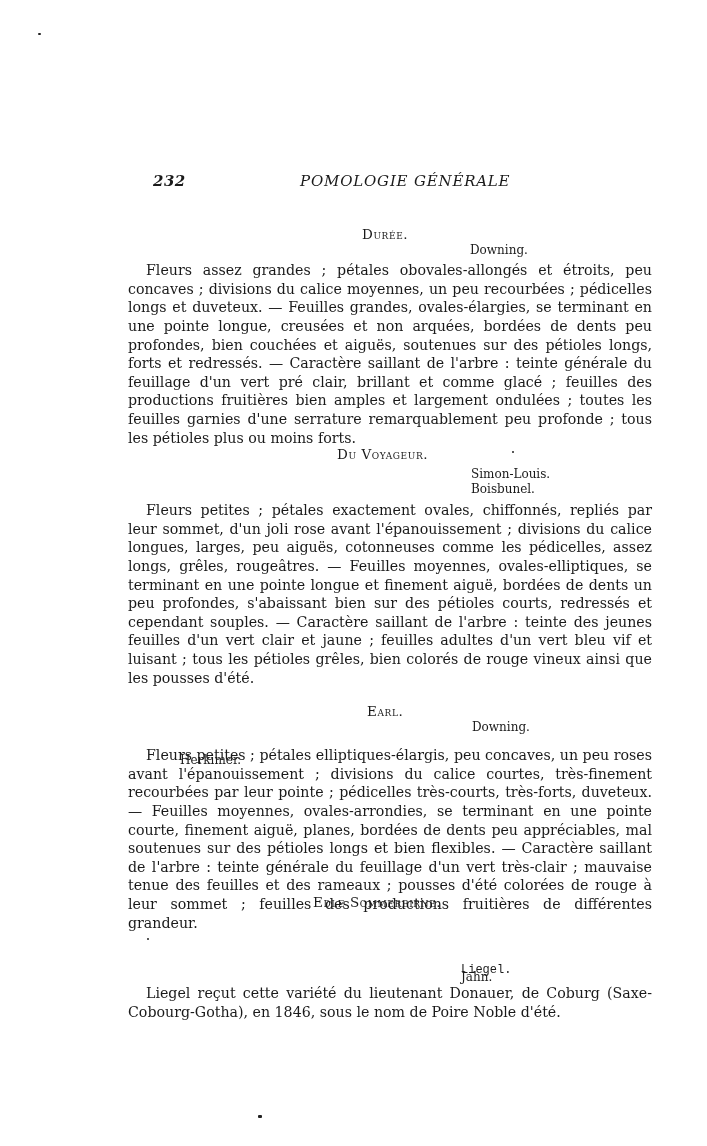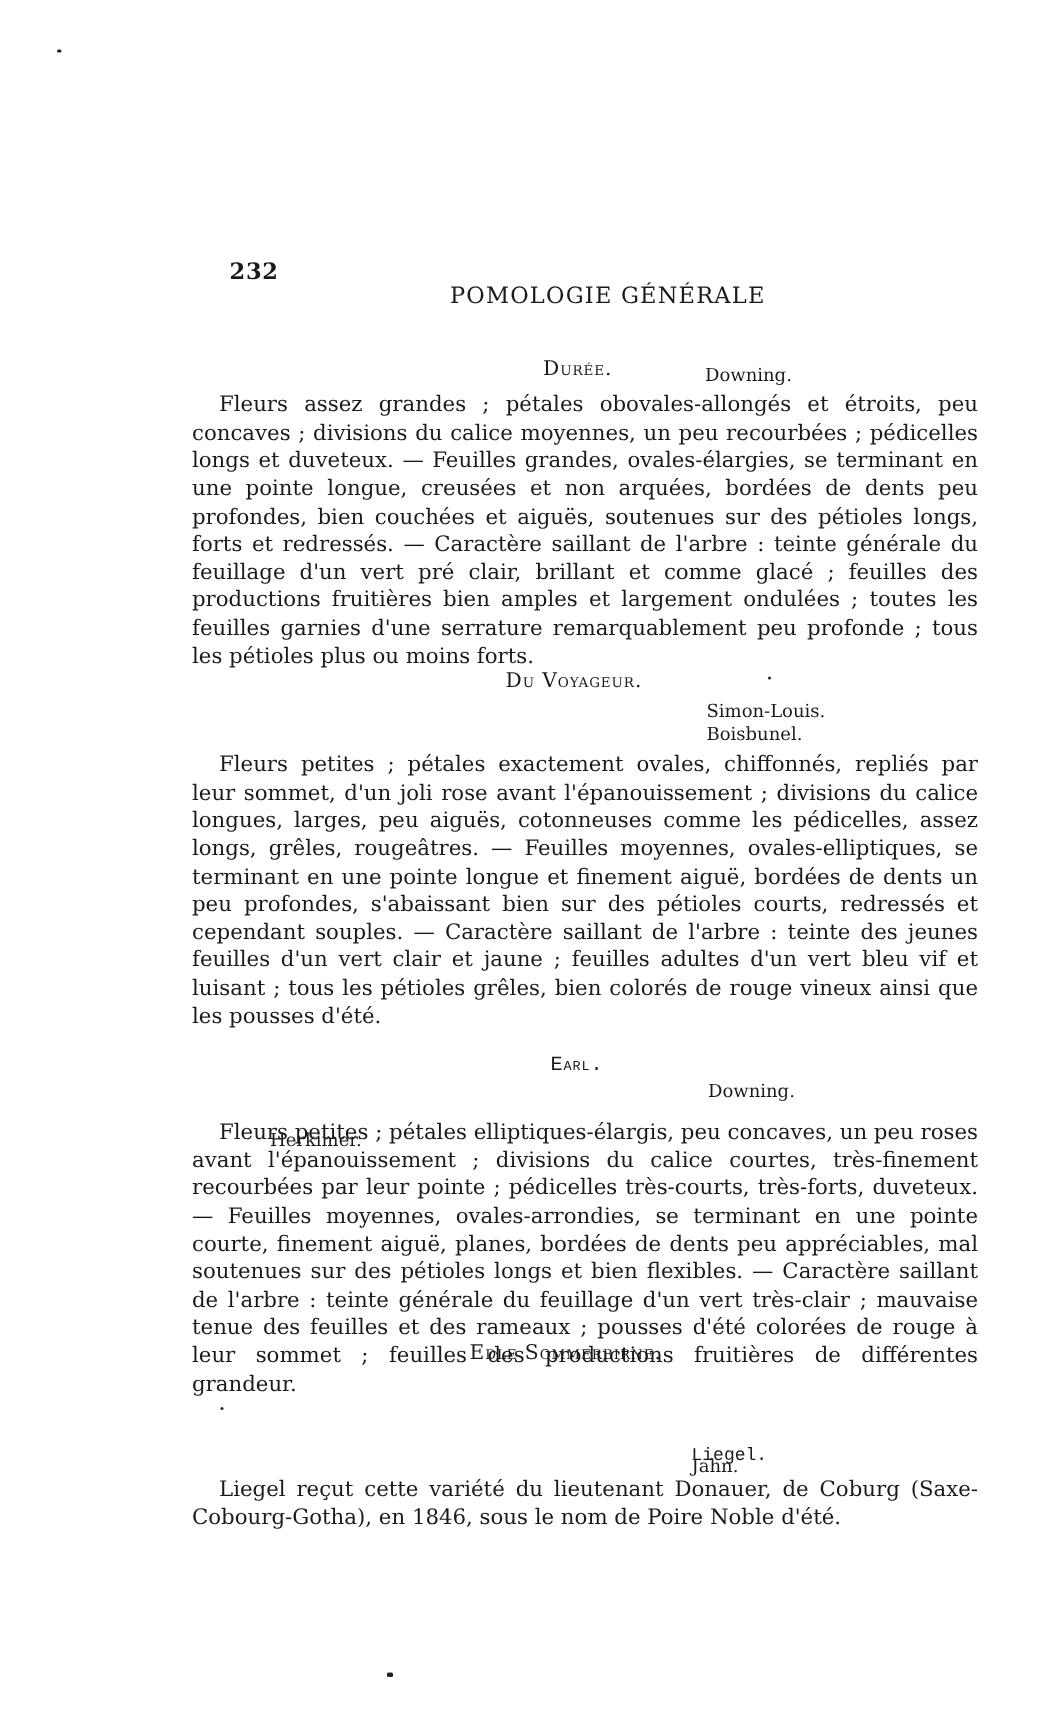--- a/index.html
+++ b/index.html
@@ -21,36 +21,36 @@
       height: 2px;
       background: #222;
       border-radius: 1px;
     }
     .header {
       position: absolute;
       top: 172px;
       left: 125px;
       width: 540px;
       height: 20px;
+      font-style: italic;
     }
     .page-number {
       position: absolute;
       left: 28px;
       top: 0;
       font-size: 15px;
       font-weight: bold;
       letter-spacing: 0.5px;
     }
     .running-title {
       position: absolute;
       left: 175px;
       top: 0;
       font-size: 15px;
       letter-spacing: 0.8px;
-      margin-top: 16px;
     }
     .entry-title {
       position: absolute;
       font-size: 13.5px;
       font-variant: small-caps;
       letter-spacing: 0.6px;
     }
     .attrib {
       position: absolute;
       font-size: 12px;
@@ -74,34 +74,34 @@
 <div class="speck" style="left:258px;top:1115px;width:4px;height:3px;"></div>
 <div class="speck" style="left:147px;top:938px;width:2px;height:2px;"></div>
 <div class="speck" style="left:512px;top:451px;width:2px;height:2px;"></div>
 
 <div class="header">
   <span class="page-number">232</span>
   <span class="running-title">POMOLOGIE GÉNÉRALE</span>
 </div>
 
 <section>
-  <div class="entry-title" style="left:362px;top:238px;text-align:center;">Durée.</div>
+  <div class="entry-title" style="left:362px;top:226px;text-align:center;">Durée.</div>
   <div class="attrib" style="left:470px;top:243px;">Downing.</div>
   <p class="para" style="top:247px;">Fleurs assez grandes ; pétales obovales-allongés et étroits, peu concaves ; divisions du calice moyennes, un peu recourbées ; pédicelles longs et duveteux. — Feuilles grandes, ovales-élargies, se terminant en une pointe longue, creusées et non arquées, bordées de dents peu profondes, bien couchées et aiguës, soutenues sur des pétioles longs, forts et redressés. — Caractère saillant de l'arbre : teinte générale du feuillage d'un vert pré clair, brillant et comme glacé ; feuilles des productions fruitières bien amples et largement ondulées ; toutes les feuilles garnies d'une serrature remarquablement peu profonde ; tous les pétioles plus ou moins forts.</p>
 </section>
 
 <section>
   <div class="entry-title" style="left:337px;top:446px;">Du Voyageur.</div>
   <div class="attrib" style="left:471px;top:467px;">Simon-Louis.</div>
   <div class="attrib" style="left:471px;top:482px;">Boisbunel.</div>
   <p class="para" style="top:487px;">Fleurs petites ; pétales exactement ovales, chiffonnés, repliés par leur sommet, d'un joli rose avant l'épanouissement ; divisions du calice longues, larges, peu aiguës, cotonneuses comme les pédicelles, assez longs, grêles, rougeâtres. — Feuilles moyennes, ovales-elliptiques, se terminant en une pointe longue et finement aiguë, bordées de dents un peu profondes, s'abaissant bien sur des pétioles courts, redressés et cependant souples. — Caractère saillant de l'arbre : teinte des jeunes feuilles d'un vert clair et jaune ; feuilles adultes d'un vert bleu vif et luisant ; tous les pétioles grêles, bien colorés de rouge vineux ainsi que les pousses d'été.</p>
 </section>
 
 <section>
-  <div class="entry-title" style="left:367px;top:703px;font-family:Liberation Mono, monospace;">Earl.</div>
+  <div class="entry-title" style="left:367px;top:703px;">Earl.</div>
   <div class="attrib" style="left:180px;top:722px;margin-top:31px;">Herkimer.</div>
   <div class="attrib" style="left:472px;top:720px;">Downing.</div>
   <p class="para" style="top:732px;">Fleurs petites ; pétales elliptiques-élargis, peu concaves, un peu roses avant l'épanouissement ; divisions du calice courtes, très-finement recourbées par leur pointe ; pédicelles très-courts, très-forts, duveteux. — Feuilles moyennes, ovales-arrondies, se terminant en une pointe courte, finement aiguë, planes, bordées de dents peu appréciables, mal soutenues sur des pétioles longs et bien flexibles. — Caractère saillant de l'arbre : teinte générale du feuillage d'un vert très-clair ; mauvaise tenue des feuilles et des rameaux ; pousses d'été colorées de rouge à leur sommet ; feuilles des productions fruitières de différentes grandeur.</p>
 </section>
 
 <section>
   <div class="entry-title" style="left:313px;top:894px;">Edle Sommerbirne.</div>
   <div class="attrib" style="left:461px;top:970px;">Jahn.</div>
   <div class="attrib" style="left:461px;top:963px;font-family:Liberation Mono, monospace;">Liegel.</div>
   <p class="para" style="top:970px;">Liegel reçut cette variété du lieutenant Donauer, de Coburg (Saxe-Cobourg-Gotha), en 1846, sous le nom de Poire Noble d'été.</p>

